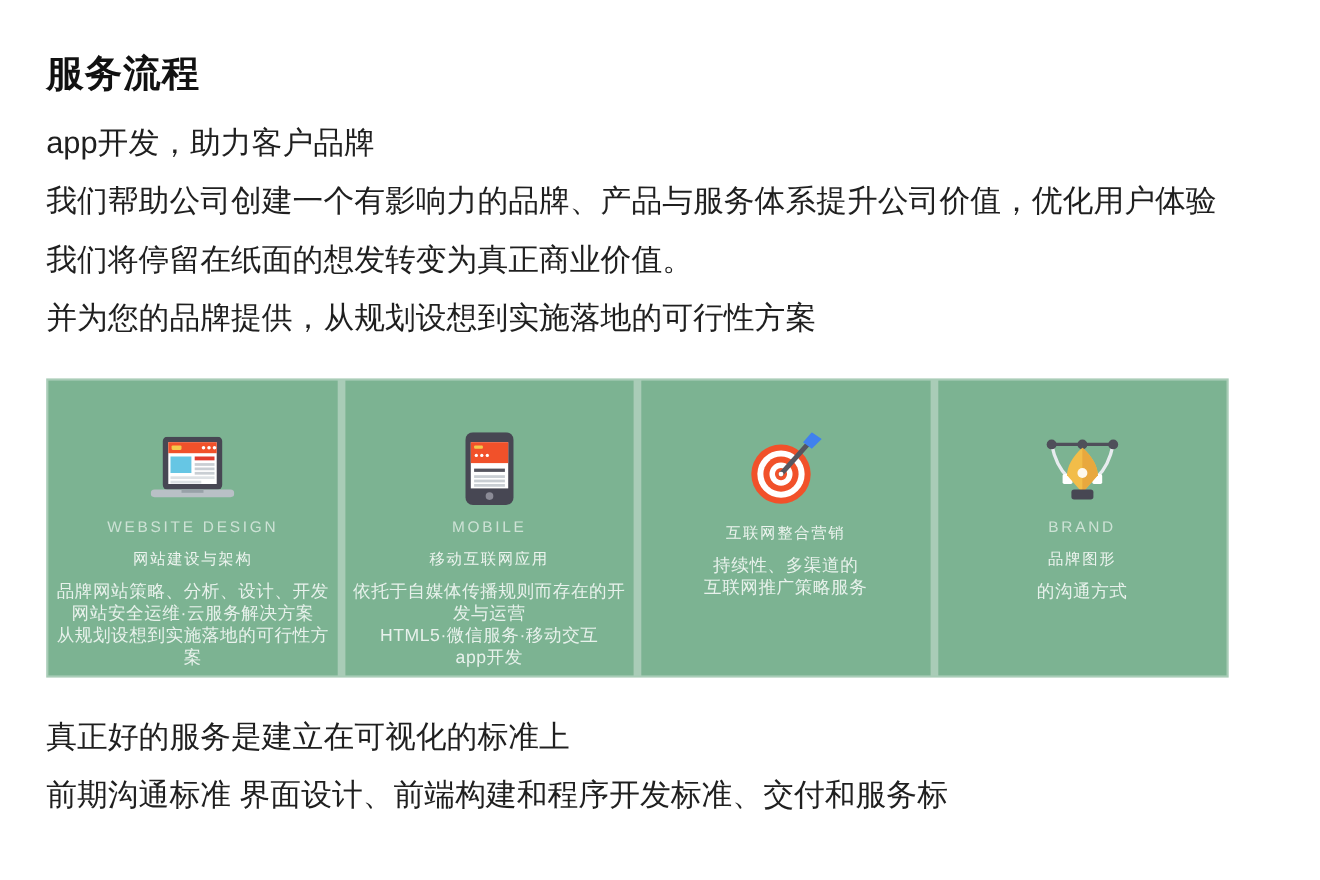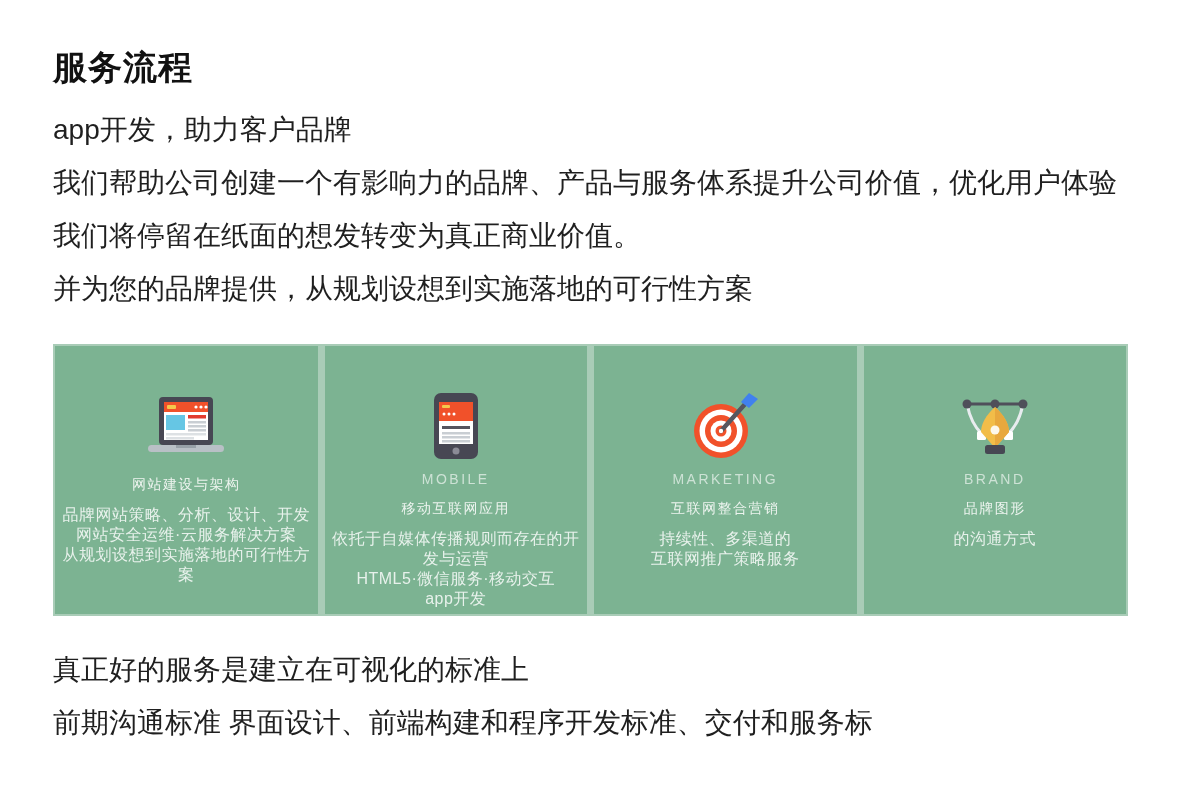--- a/index.html
+++ b/index.html
@@ -3,21 +3,21 @@
 <meta charset="utf-8">
 <style>
   html,body{margin:0;padding:0;background:#ffffff;}
   .page{
     position:relative;
     width:1200px;height:800px;
     overflow:hidden;
     background:#ffffff;
     font-family:"Liberation Sans","DejaVu Sans",sans-serif;
   }
-  .content{padding:0 53px;}
+  .content{padding:0 42px;}
   .page-title{
     margin:0;padding-top:46px;
     font-size:34px;line-height:42px;
     font-weight:bold;color:#111111;
     letter-spacing:1px;
   }
   .intro{margin-top:15px;}
   .intro p, .outro p{
     margin:0;
     font-size:28px;line-height:53px;
@@ -96,20 +96,21 @@
             <rect x="40" y="18" width="18" height="3.5" fill="#e23b2e"></rect>
             <rect x="40" y="24" width="18" height="2.5" fill="#c9ced3"></rect>
             <rect x="40" y="28" width="18" height="2.5" fill="#c9ced3"></rect>
             <rect x="40" y="32" width="18" height="2.5" fill="#c9ced3"></rect>
             <rect x="18" y="36" width="40" height="2.5" fill="#dde1e4"></rect>
             <rect x="18" y="40" width="28" height="2.5" fill="#dde1e4"></rect>
             <rect x="0" y="48" width="76" height="7" rx="3.5" fill="#b9c0c6"></rect>
             <rect x="28" y="48" width="20" height="3" fill="#98a1a8"></rect>
           </svg>
         </div>
+        <div class="card-label-en">WEBSITE DESIGN</div>
         <div class="card-title">网站建设与架构</div>
         <div class="card-desc">
           <div>品牌网站策略、分析、设计、开发</div>
           <div>网站安全运维·云服务解决方案</div>
           <div>从规划设想到实施落地的可行性方案</div>
         </div>
       </div>
 
       <div class="card">
         <div class="icon-wrap">
@@ -143,21 +144,20 @@
             <circle cx="31" cy="38" r="27" fill="#f1512a"></circle>
             <circle cx="31" cy="38" r="21.5" fill="#ffffff"></circle>
             <circle cx="31" cy="38" r="16" fill="#f1512a"></circle>
             <circle cx="31" cy="38" r="10.5" fill="#ffffff"></circle>
             <circle cx="31" cy="38" r="5.5" fill="#f1512a"></circle>
             <line x1="31" y1="38" x2="56" y2="10" stroke="#56565f" stroke-width="4.5" stroke-linecap="round"></line>
             <path d="M51,9 L59,0 L68,6 L59,15 Z" fill="#4081ee"></path>
             <circle cx="31" cy="38" r="2.2" fill="#ffffff"></circle>
           </svg>
         </div>
-        <div class="card-label-en">MARKETING</div>
         <div class="card-title">互联网整合营销</div>
         <div class="card-desc">
           <div>持续性、多渠道的</div>
           <div>互联网推广策略服务</div>
         </div>
       </div>
 
       <div class="card">
         <div class="icon-wrap">
           <svg width="78" height="64" viewBox="0 0 78 64" aria-hidden="true">

